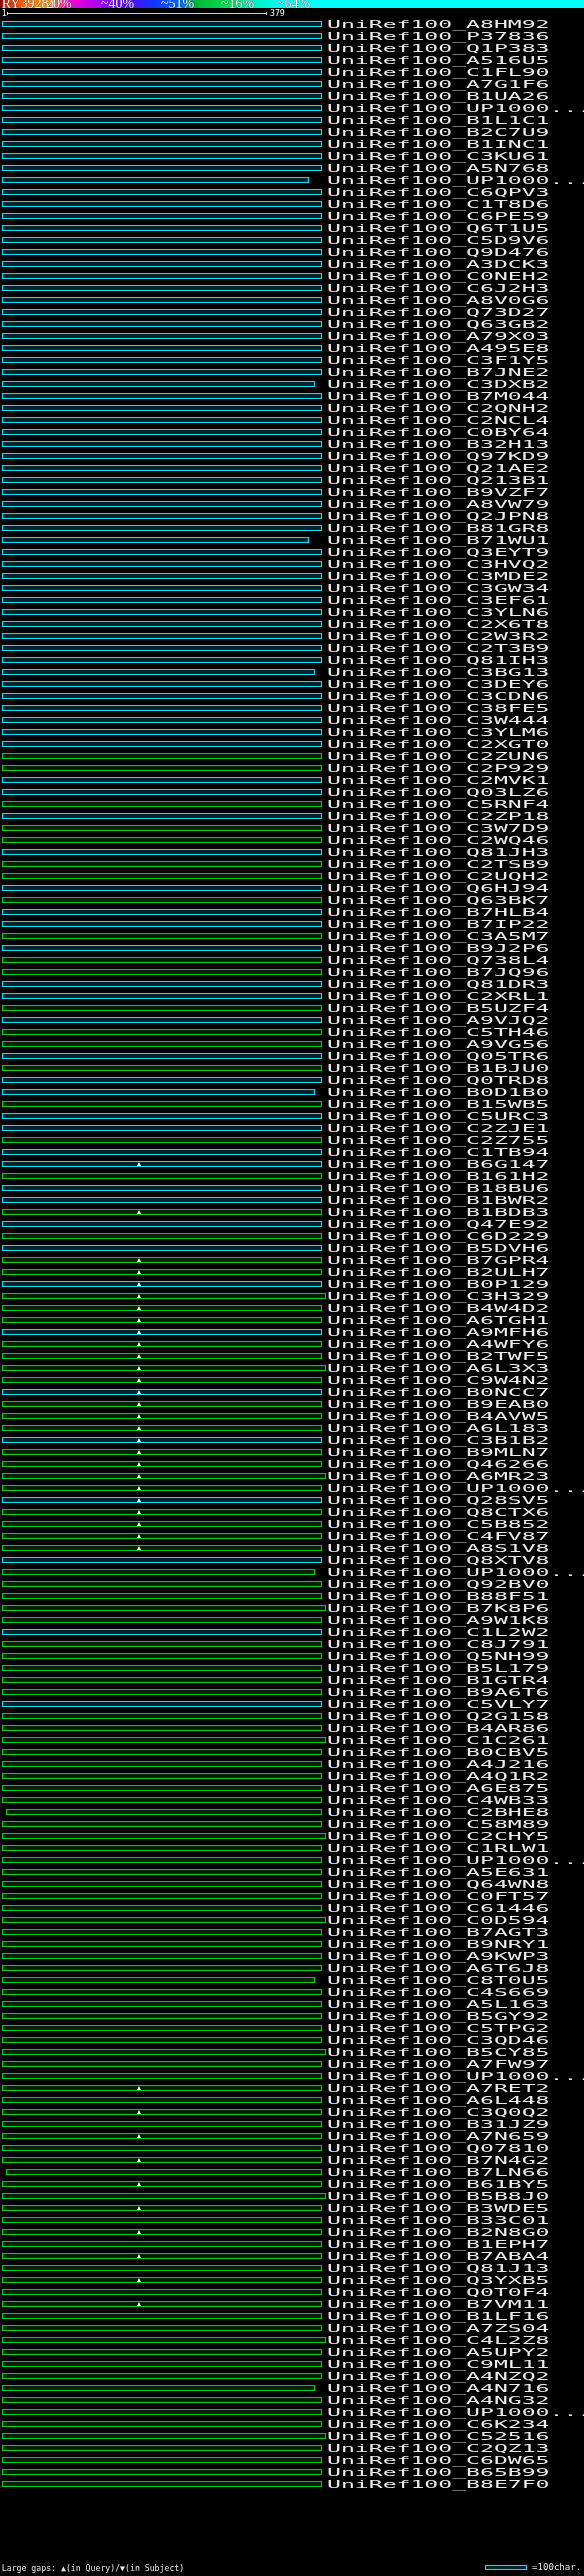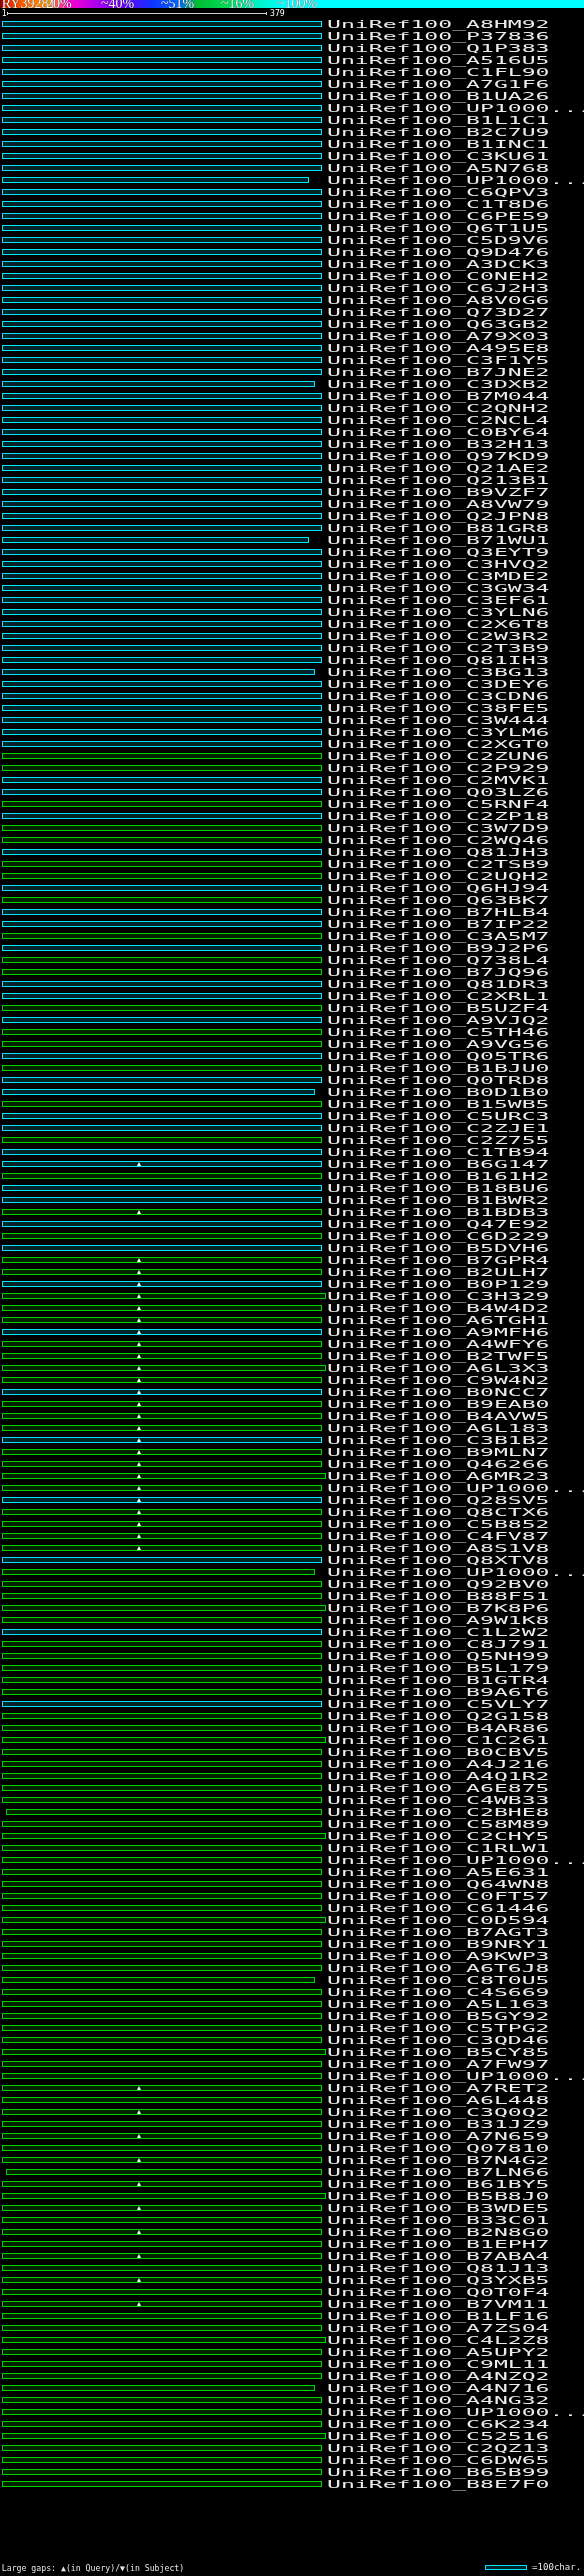--- a/index.html
+++ b/index.html
@@ -41,21 +41,21 @@
 <body>
 
 <div id="canvas">
 
   <div class="hdr-bar"></div>
   <span class="hdr-label qname">RY392817</span>
   <span class="hdr-label s0">20%</span>
   <span class="hdr-label s1">~40%</span>
   <span class="hdr-label s2">~51%</span>
   <span class="hdr-label s3">~16%</span>
-  <span class="hdr-label s4">~100%</span>
+  <span class="hdr-label s4">~64%</span>
 
   <span class="q-start">1</span>
   <div class="q-line"></div>
   <span class="q-end">379</span>
 
   <div id="rows">
       <div class="row">
         <div class="bar c" style="left: 1.8px; width: 320px;"></div>
         <span class="lbl">UniRef100_A8HM92</span>
       </div>

